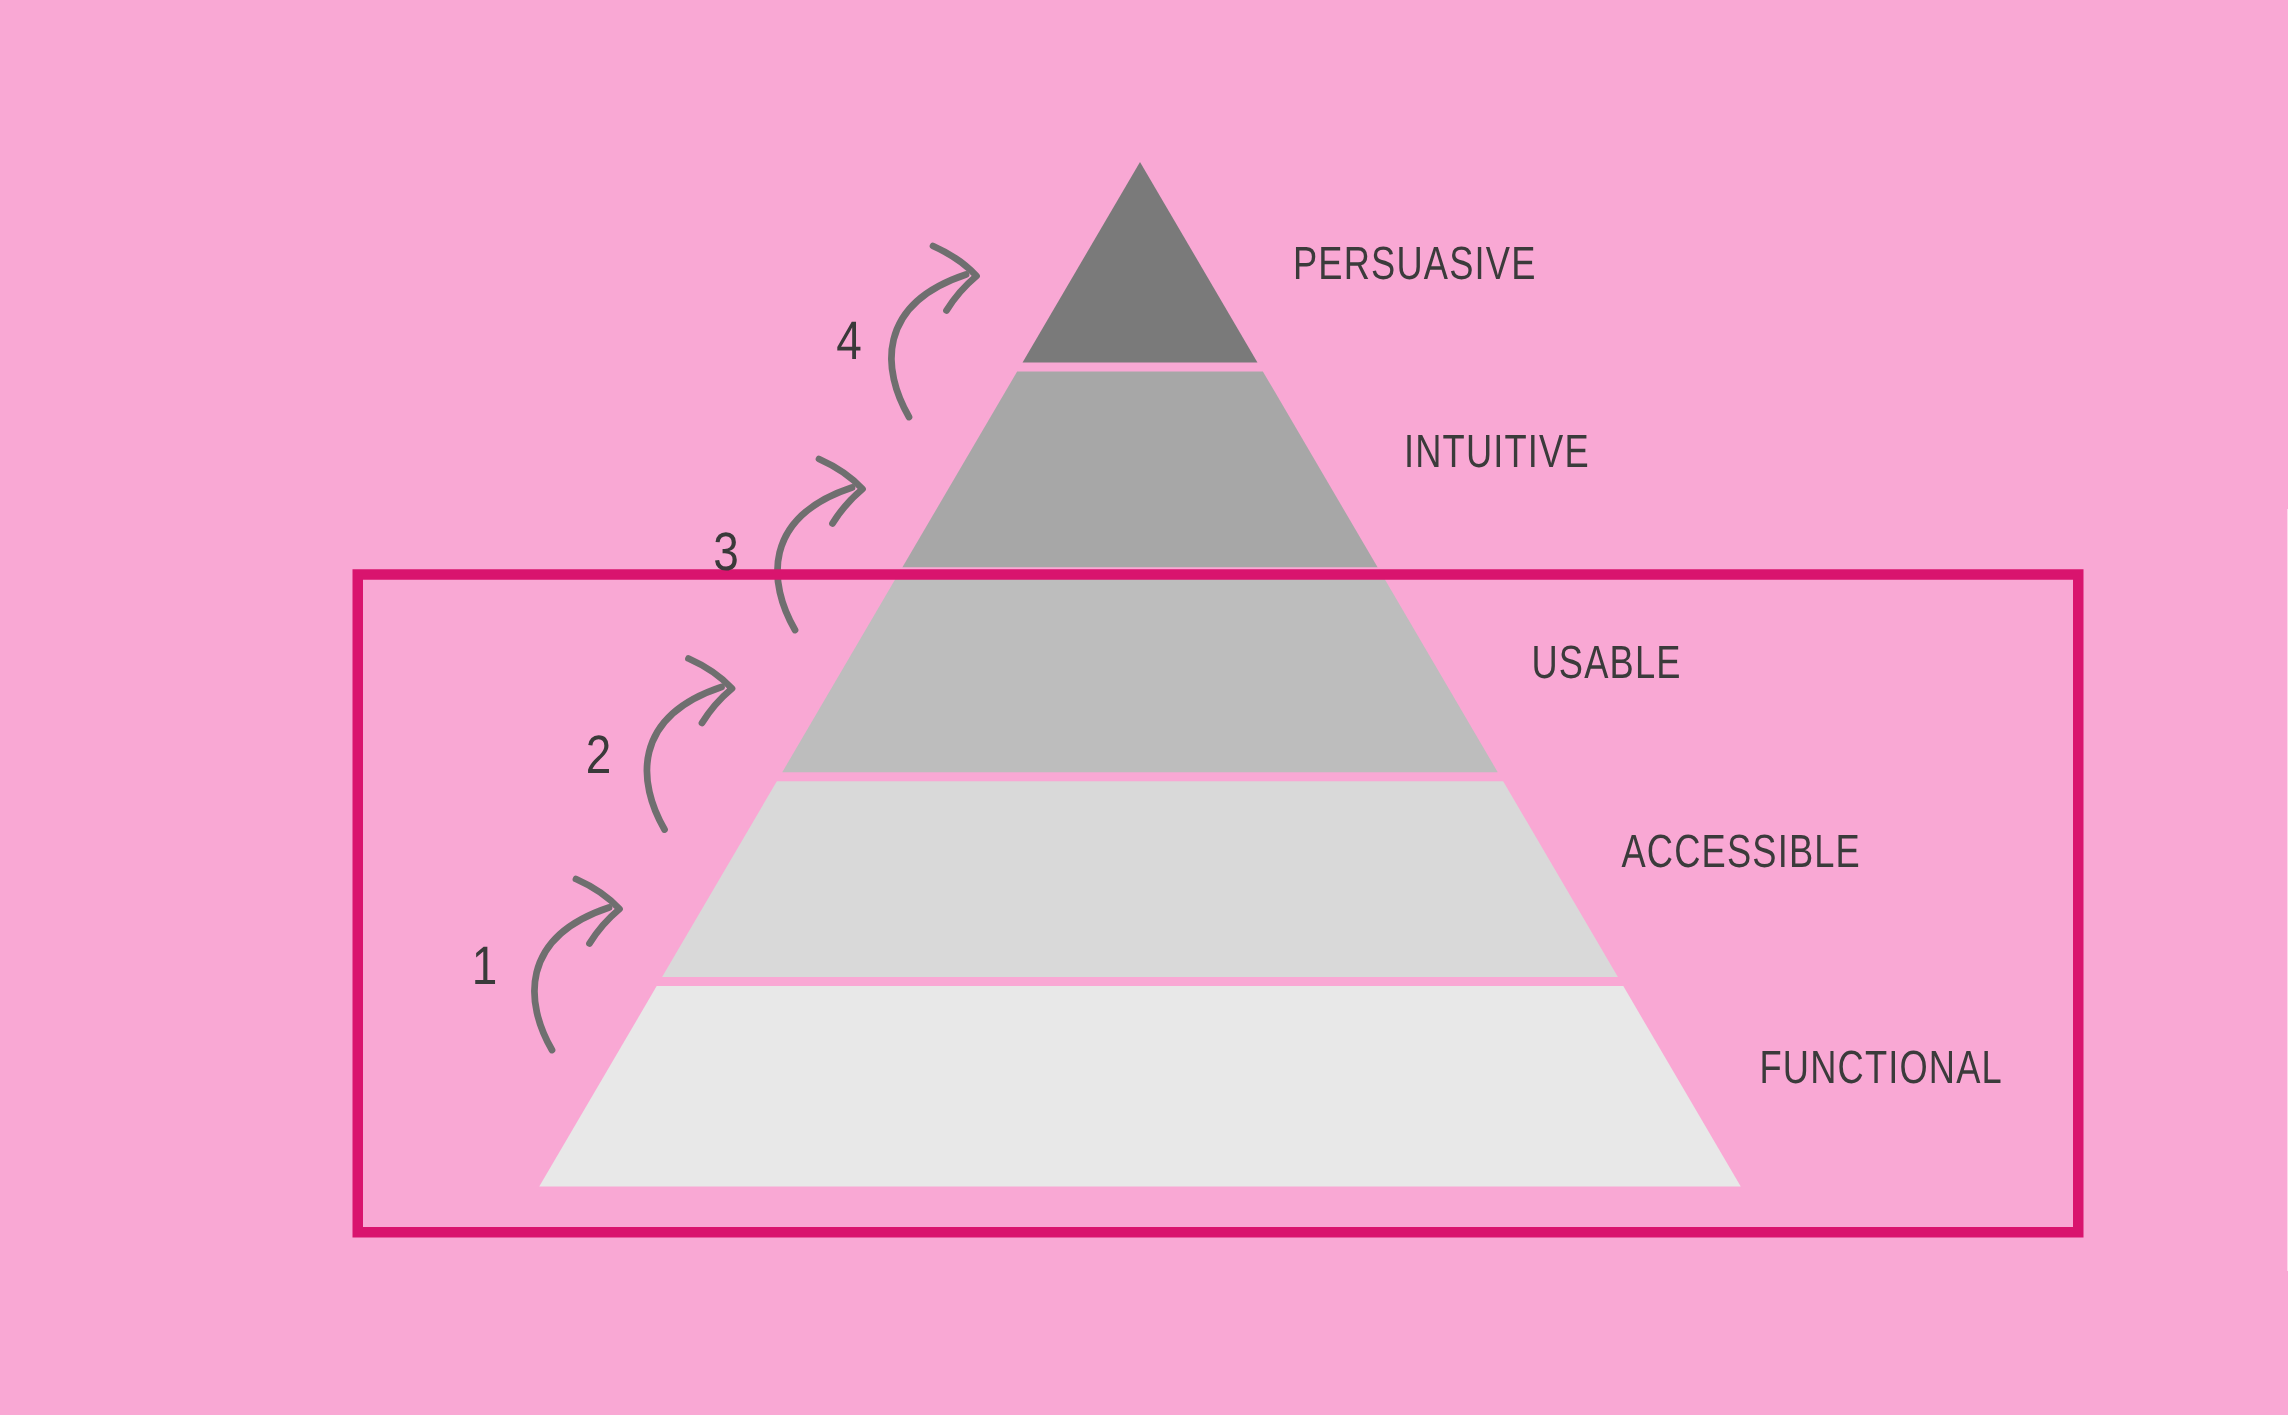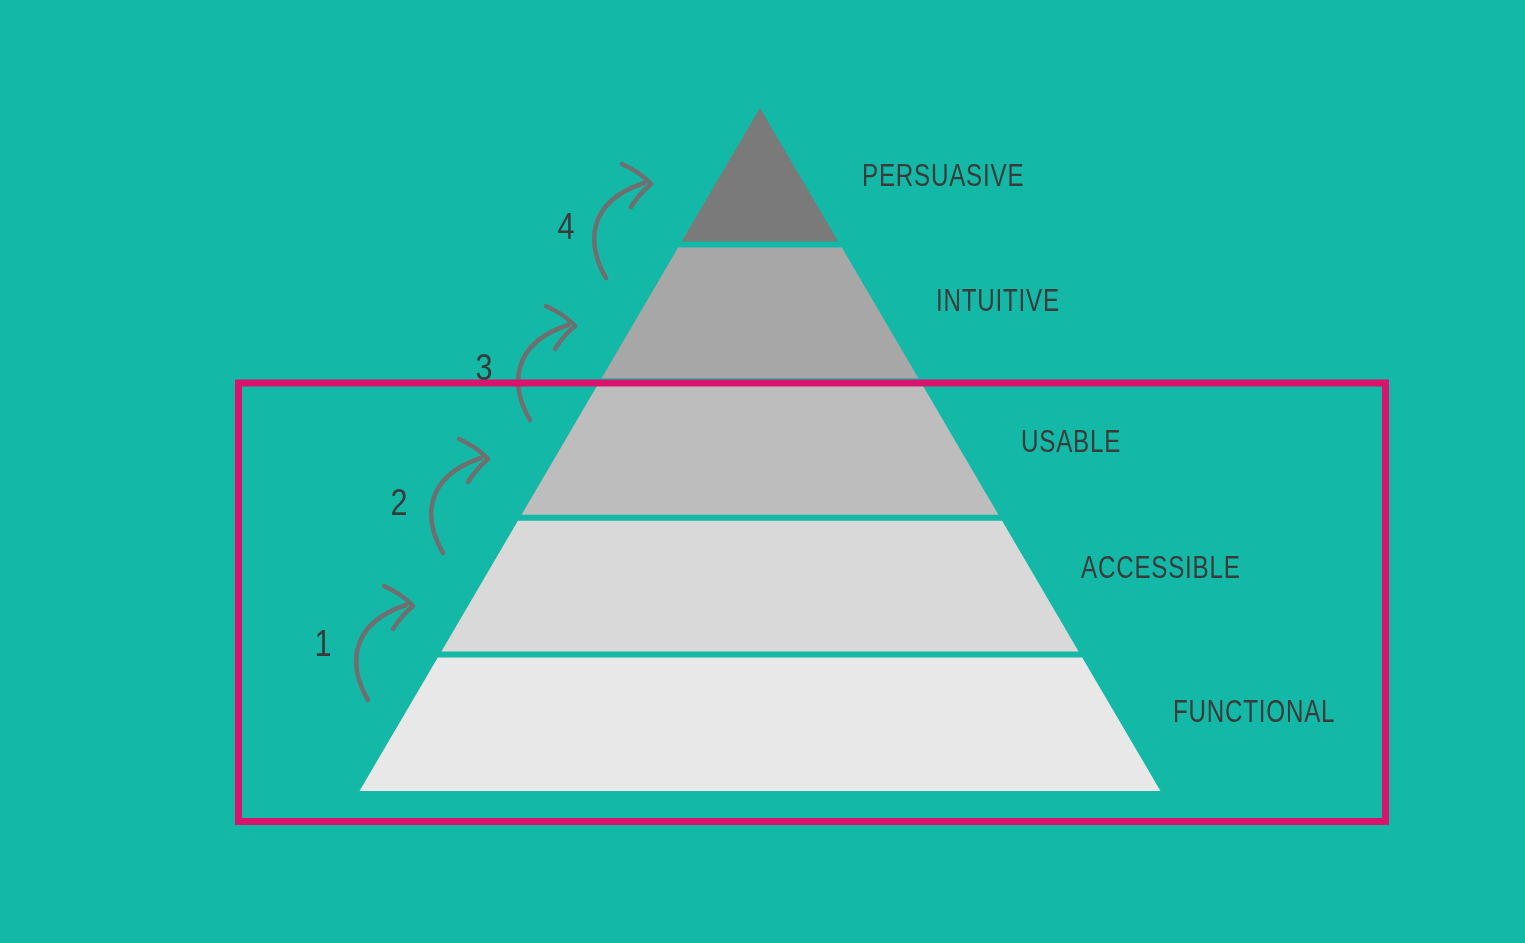--- a/index.html
+++ b/index.html
@@ -5,21 +5,21 @@
   html, body {
     margin: 0;
     padding: 0;
     background: #ffffff;
     font-family: "Liberation Sans", sans-serif;
   }
   .canvas {
     position: relative;
     width: 1525px;
     height: 943px;
-    background: #14b8a6;
+    background: #f9a8d4;
     overflow: hidden;
   }
   .diagram-svg {
     position: absolute;
     left: 0;
     top: 0;
   }
   .level-label {
     position: absolute;
     transform: translateY(-50%) scaleX(0.78);

